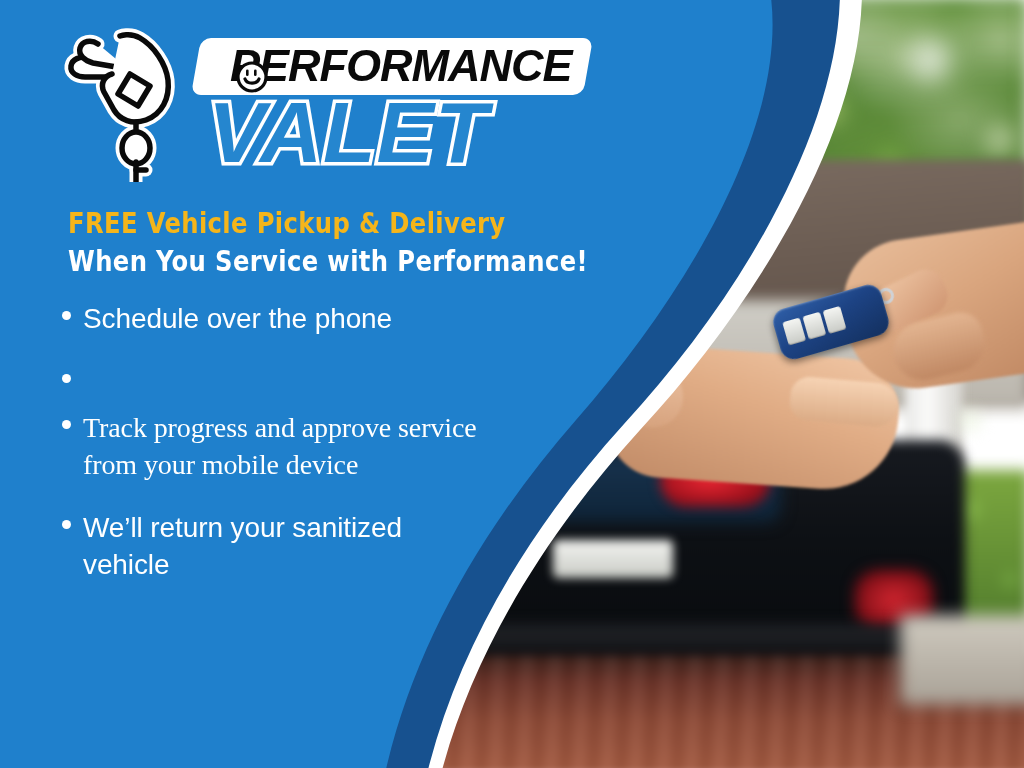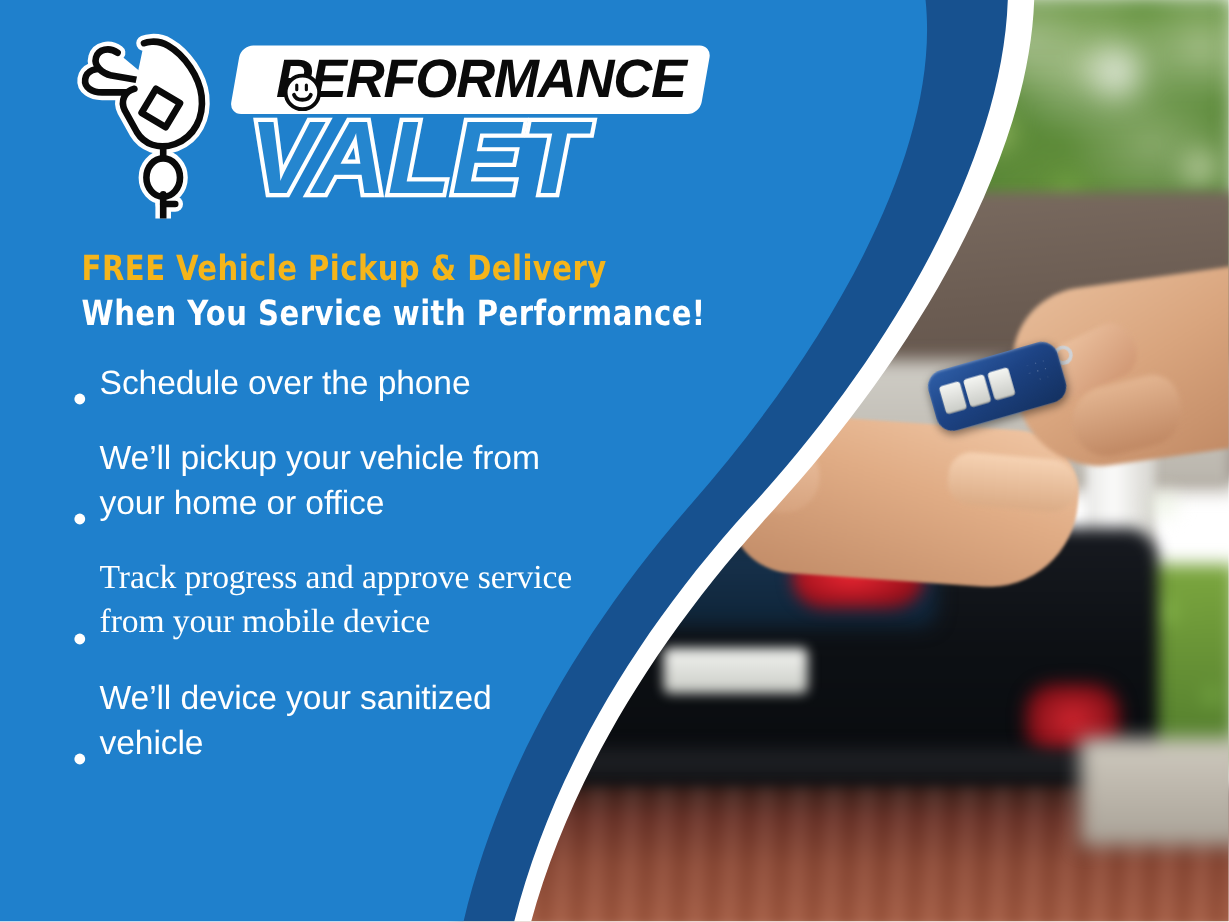--- a/index.html
+++ b/index.html
@@ -294,21 +294,21 @@
     font-stretch:condensed;
     transform:scaleX(.93);
     transform-origin:left center;
   }
   .headline .l1 { color:#f5b51a; }
   .headline .l2 { color:#ffffff; }
 
   
   .bullets { position:absolute; left:62px; top:300px; width:520px; }
   .bullet {
-    display:flex; align-items:flex-end;
+    display:flex; align-items:flex-start;
     margin-bottom:26px;
     color:#ffffff;
   }
   .bullet .dot {
     flex:0 0 auto;
     width:9px; height:9px;
     background:#ffffff;
     border-radius:50%;
     margin:11px 12px 0 0;
   }
@@ -427,26 +427,25 @@
       <div class="line l2">When You Service with Performance!</div>
     </div>
 
     <div class="bullets">
       <div class="bullet">
         <span class="dot"></span>
         <span class="btxt" style="max-width: 520px; display: inline-block;">Schedule over the phone</span>
       </div>
       <div class="bullet">
         <span class="dot"></span>
-        <span class="btxt" style="max-width: 400px; display: inline-block;">We’ll pickup your vehicle from your home or office</span>
       </div>
       <div class="bullet">
         <span class="dot"></span>
         <span class="btxt" style="max-width: 430px; display: inline-block; font-family: Liberation Serif, serif;">Track progress and approve service from your mobile device</span>
       </div>
       <div class="bullet">
         <span class="dot"></span>
-        <span class="btxt" style="max-width: 380px; display: inline-block;">We’ll device your sanitized vehicle</span>
+        <span class="btxt" style="max-width: 380px; display: inline-block;">We’ll return your sanitized vehicle</span>
       </div>
     </div>
 
   </div>
 </div>
 
 </body></html>

